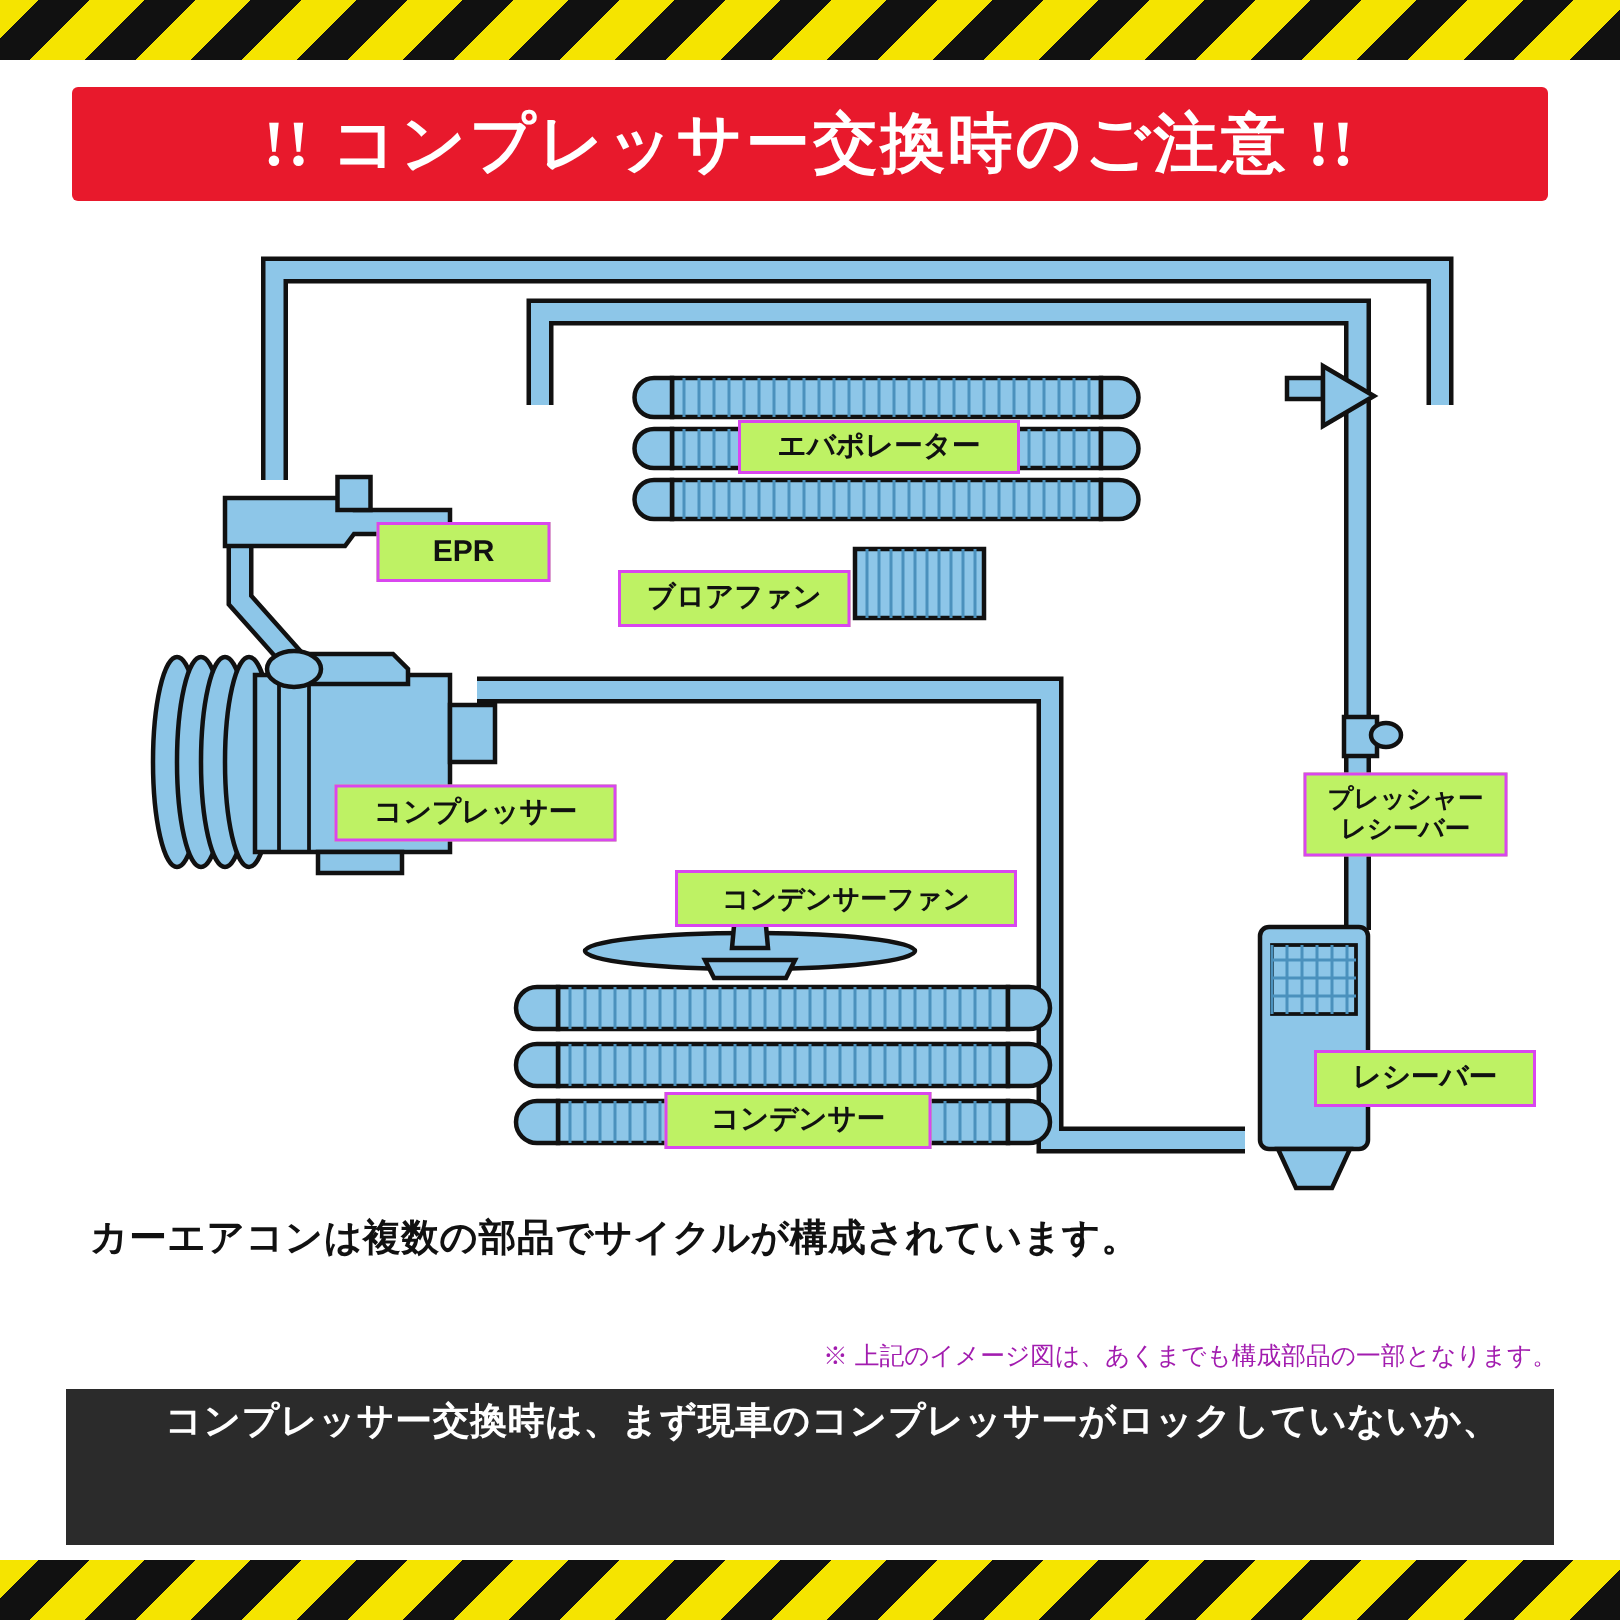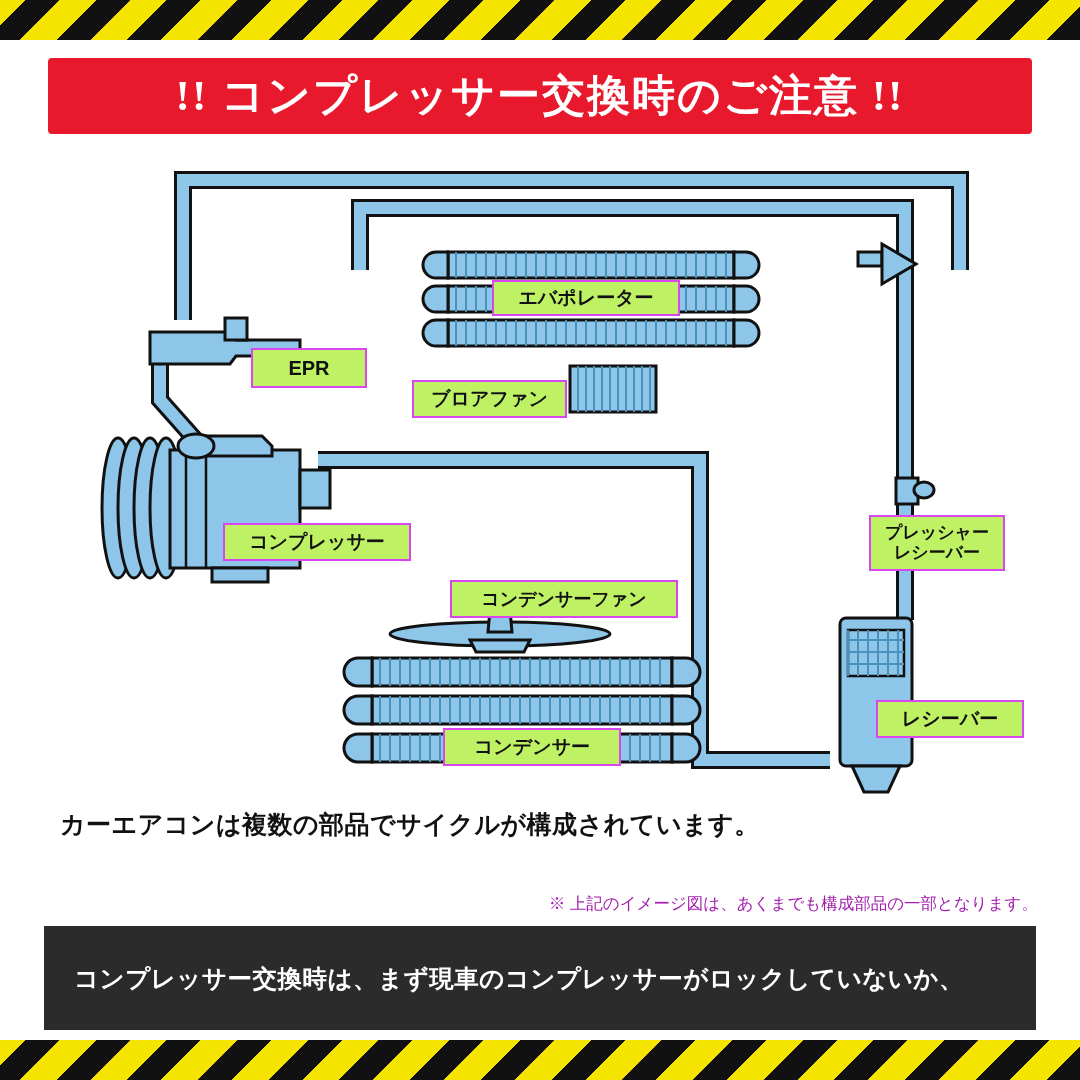--- a/index.html
+++ b/index.html
@@ -114,21 +114,21 @@
 
   
   .footer-box {
     position: absolute;
     left: 44px;
     top: 926px;
     width: 992px;
     height: 104px;
     background: #2b2b2b;
     display: flex;
-    flex-direction: column;
+    flex-direction: row;
     justify-content: center;
     padding-left: 30px;
     box-sizing: border-box;
   }
   .footer-line {
     color: #ffffff;
     font-weight: bold;
     font-size: 24.5px;
     letter-spacing: 0.5px;
     margin: 4px 0;

